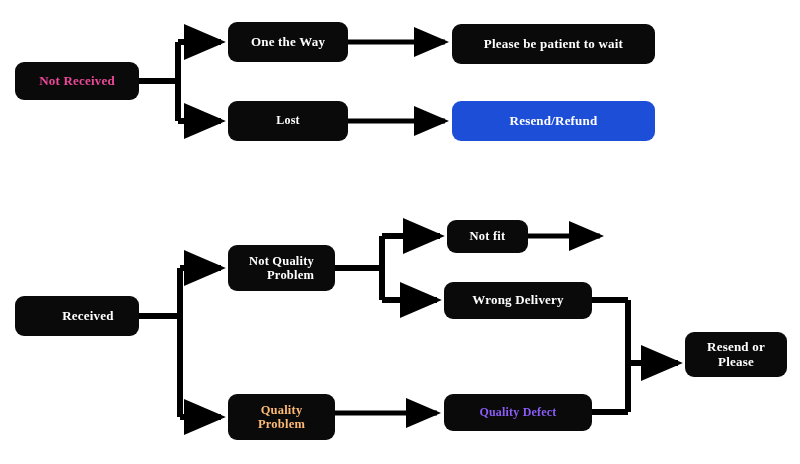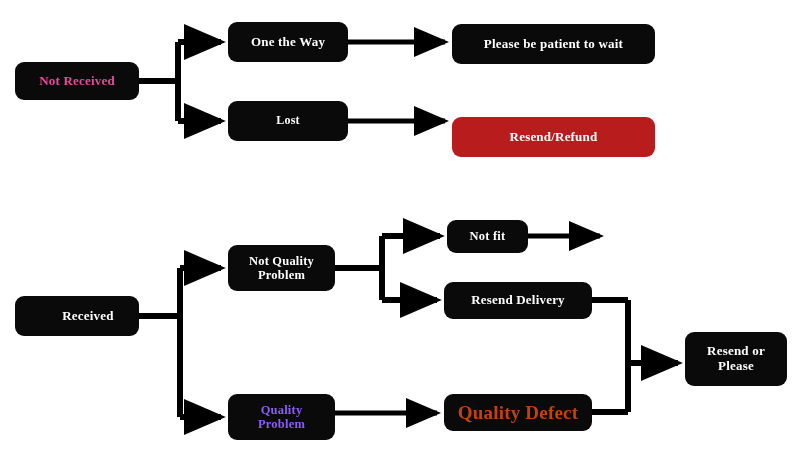--- a/index.html
+++ b/index.html
@@ -107,48 +107,48 @@
   </div>
   <div class="node" id="n-one-the-way" style="left: 228px; top: 22px; width: 120px; height: 40px; font-size: 13px; background: rgb(10, 10, 10); color: rgb(255, 255, 255);">
     <span>One the Way</span>
   </div>
   <div class="node" id="n-lost" style="left: 228px; top: 101px; width: 120px; height: 40px; font-size: 12px; background: rgb(10, 10, 10); color: rgb(255, 255, 255);">
     <span>Lost</span>
   </div>
   <div class="node" id="n-please-wait" style="left: 452px; top: 24px; width: 203px; height: 40px; font-size: 13px; background: rgb(10, 10, 10); color: rgb(255, 255, 255);">
     <span>Please be patient to wait</span>
   </div>
-  <div class="node" id="n-resend-refund" style="left: 452px; top: 101px; width: 203px; height: 40px; font-size: 13px; background: #b91c1c; color: rgb(255, 255, 255); margin-top: 16px;">
+  <div class="node" id="n-resend-refund" style="left: 452px; top: 101px; width: 203px; height: 40px; font-size: 13px; background: #1d4ed8; color: rgb(255, 255, 255);">
     <span>Resend/Refund</span>
   </div>
 
   <div class="node" id="n-received" style="left: 15px; top: 296px; width: 124px; height: 40px; font-size: 13px; background: rgb(10, 10, 10); color: rgb(255, 255, 255); padding-left: 28px;">
     <span>Received</span>
   </div>
-  <div class="node" id="n-not-quality" style="left: 228px; top: 245px; width: 107px; height: 46px; font-size: 12.5px; background: rgb(10, 10, 10); color: rgb(255, 255, 255);">
+  <div class="node" id="n-not-quality" style="left: 228px; top: 245px; width: 107px; height: 46px; font-size: 12.5px; background: rgb(10, 10, 10); color: rgb(255, 255, 255); text-align: right;">
     <span>
         <div>Not Quality</div>
         <div>Problem</div>
       </span>
   </div>
-  <div class="node" id="n-quality-problem" style="left: 228px; top: 394px; width: 107px; height: 46px; font-size: 12.5px; background: rgb(10, 10, 10); color: #8b5cf6;">
+  <div class="node" id="n-quality-problem" style="left: 228px; top: 394px; width: 107px; height: 46px; font-size: 12.5px; background: rgb(10, 10, 10); color: #fdba74;">
     <span>
         <div>Quality</div>
         <div>Problem</div>
       </span>
   </div>
   <div class="node" id="n-not-fit" style="left: 447px; top: 220px; width: 81px; height: 33px; font-size: 12.5px; background: rgb(10, 10, 10); color: rgb(255, 255, 255);">
     <span>Not fit</span>
   </div>
   <div class="node" id="n-wrong-delivery" style="left: 444px; top: 282px; width: 148px; height: 37px; font-size: 13px; background: rgb(10, 10, 10); color: rgb(255, 255, 255);">
-    <span>Resend Delivery</span>
+    <span>Wrong Delivery</span>
   </div>
-  <div class="node" id="n-quality-defect" style="left: 444px; top: 394px; width: 148px; height: 37px; font-size: 19px; background: rgb(10, 10, 10); color: #c2410c;">
+  <div class="node" id="n-quality-defect" style="left: 444px; top: 394px; width: 148px; height: 37px; font-size: 12px; background: rgb(10, 10, 10); color: #8b5cf6;">
     <span>Quality Defect</span>
   </div>
-  <div class="node" id="n-resend-or-refund" style="left: 685px; top: 332px; width: 102px; height: 54px; font-size: 13px; background: rgb(10, 10, 10); color: rgb(255, 255, 255); align-items: center;">
+  <div class="node" id="n-resend-or-refund" style="left: 685px; top: 332px; width: 102px; height: 45px; font-size: 13px; background: rgb(10, 10, 10); color: rgb(255, 255, 255); align-items: center;">
     <span>
         <div>Resend or</div>
         <div>Please</div>
       </span>
   </div>
 
 </div>
 
 </body></html>

